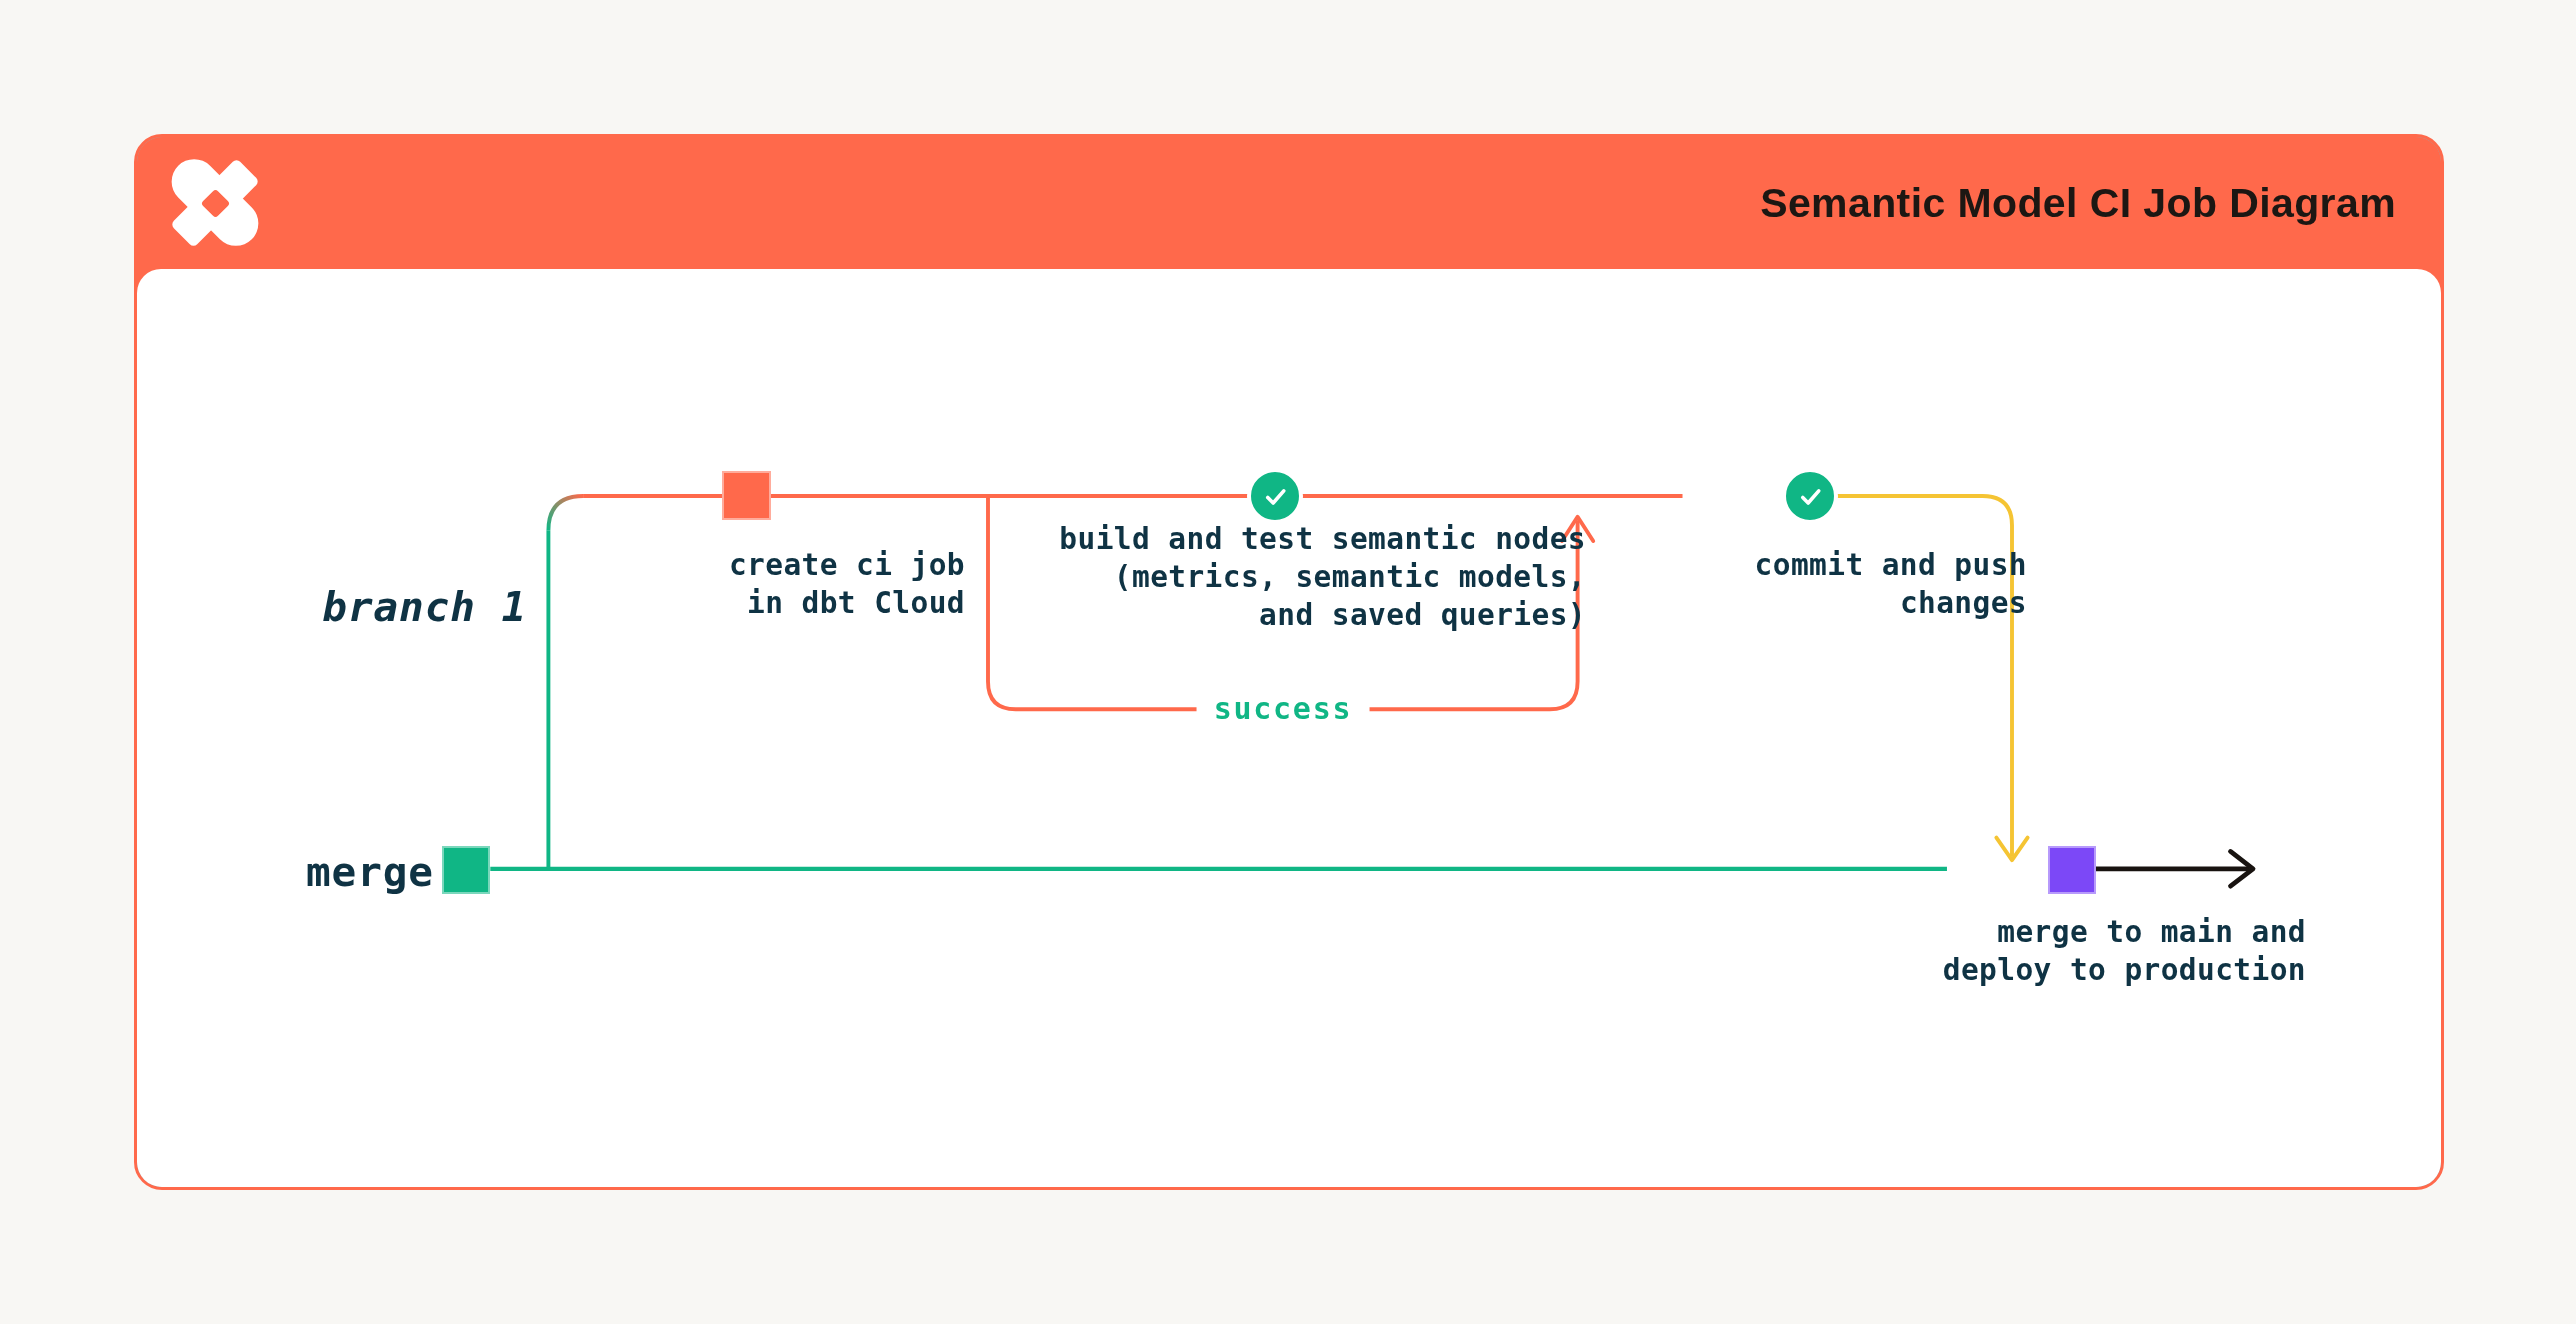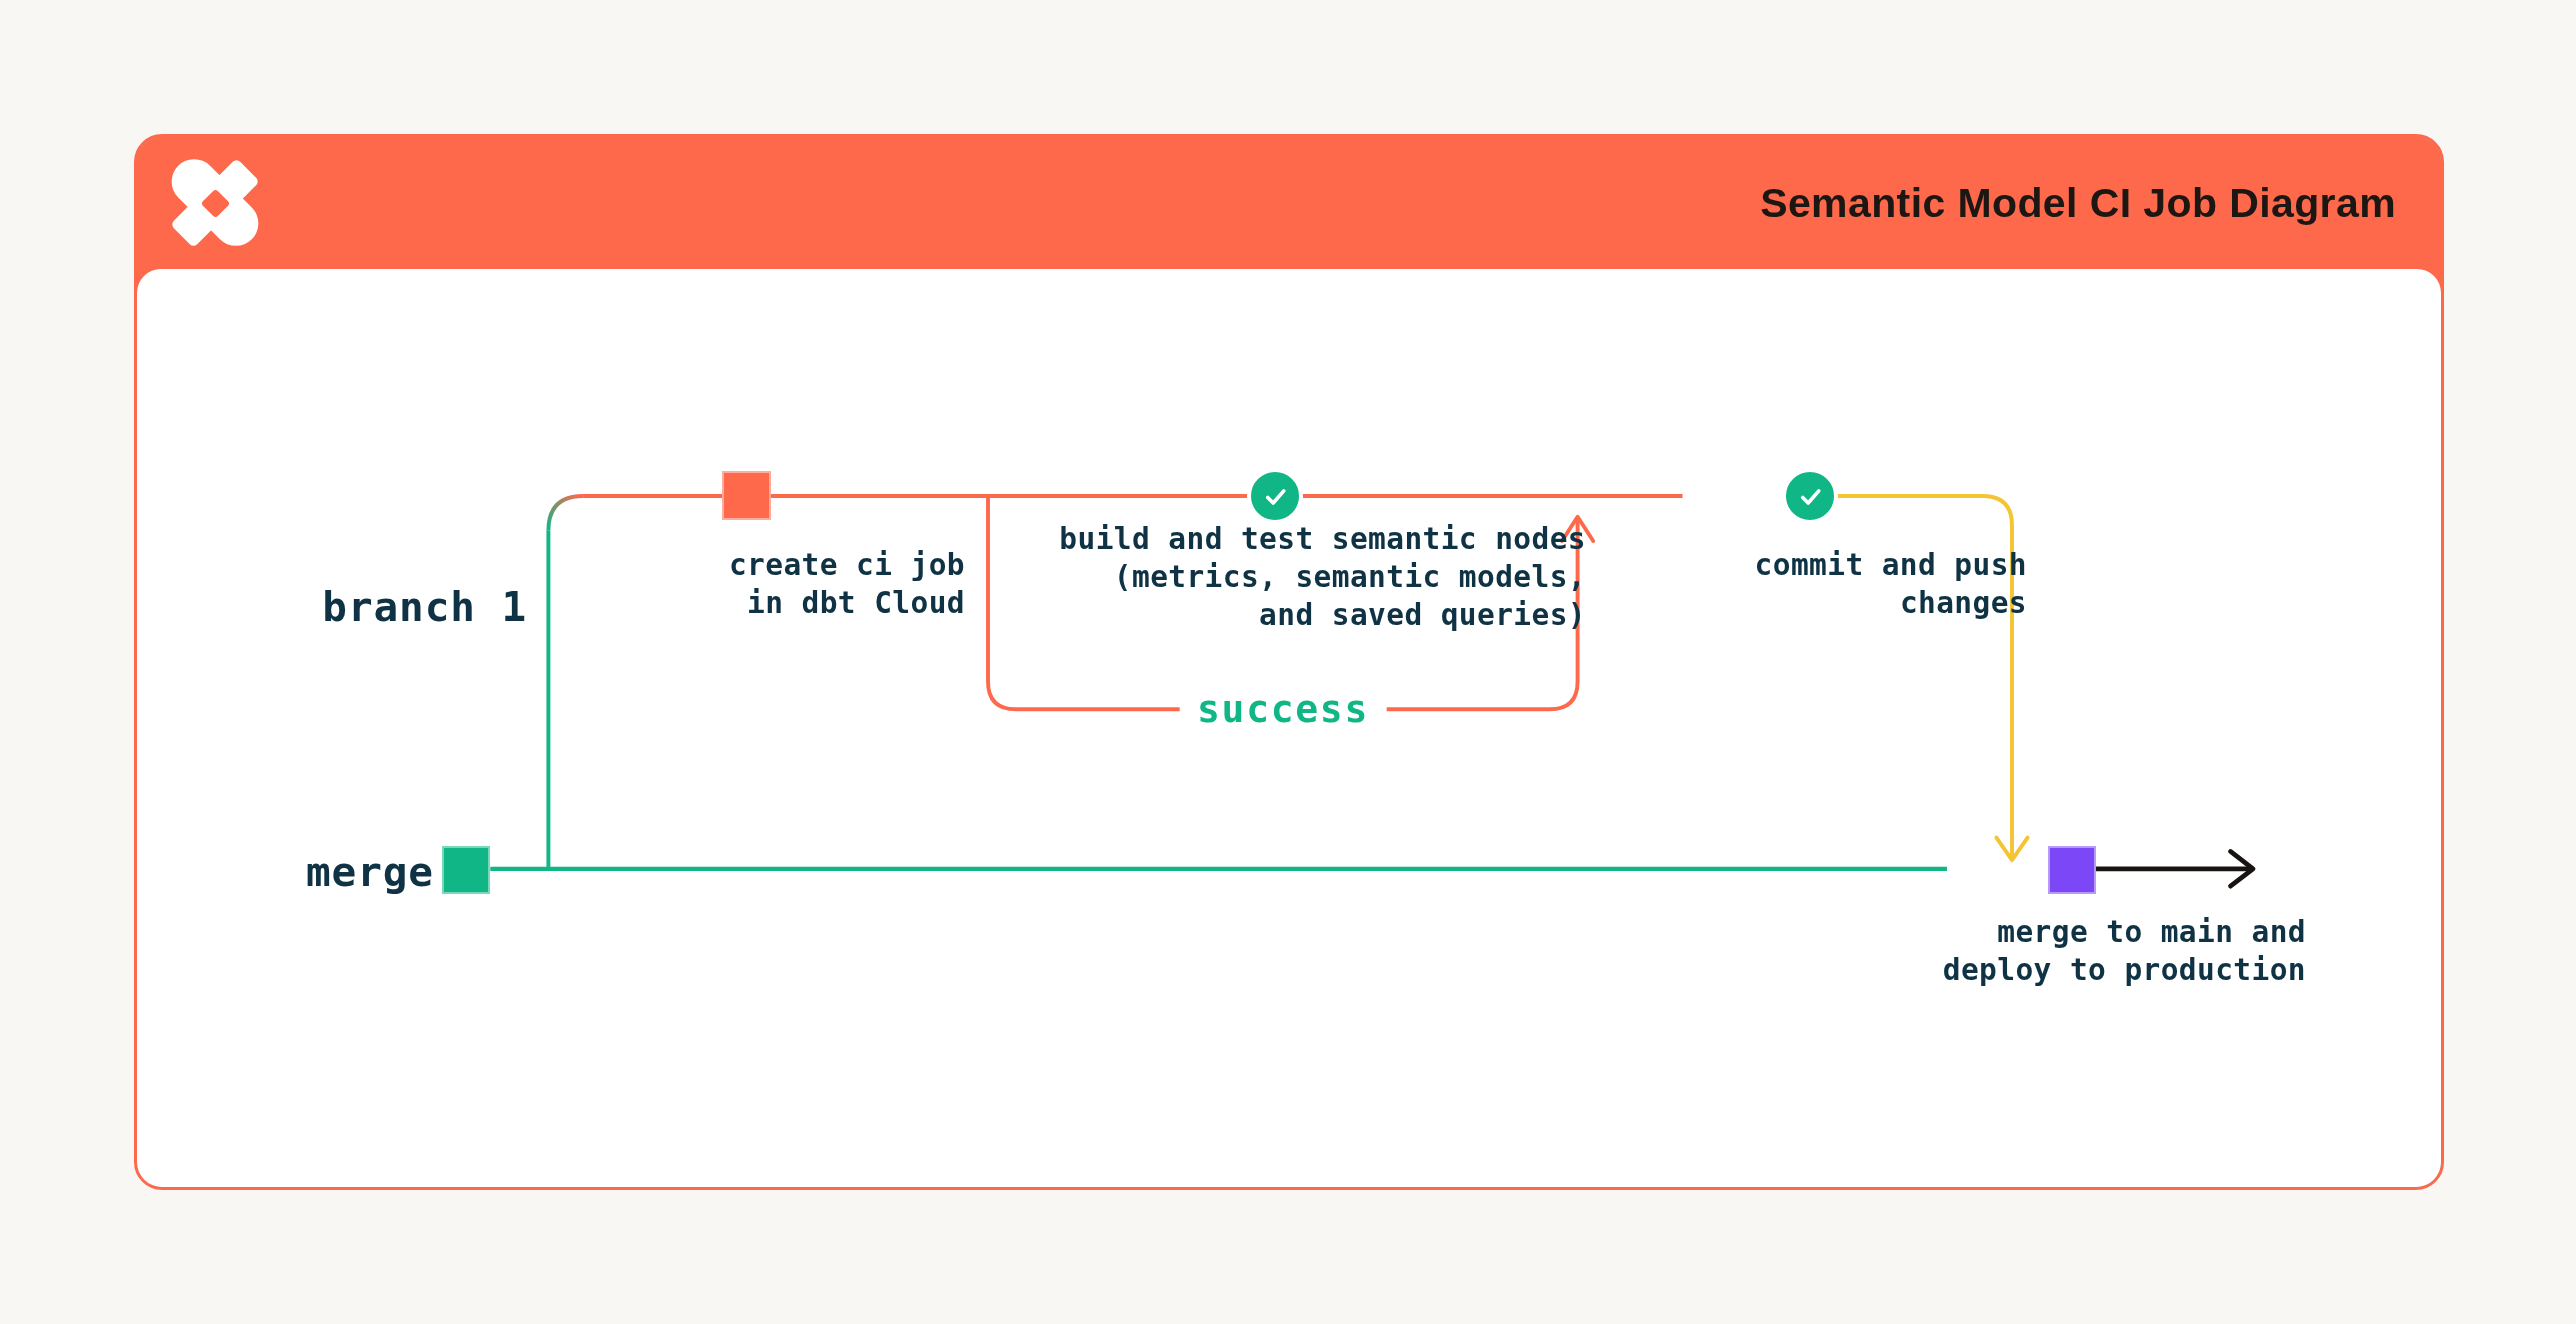--- a/index.html
+++ b/index.html
@@ -65,36 +65,36 @@
     display: flex; align-items: center; justify-content: center;
   }
   .cc1 { left: 1247px; top: 468px; }
   .cc2 { left: 1782px; top: 468px; }
   .check-circle svg { width: 31px; height: 31px; }
 
   .lane-label {
     position: absolute; font-weight: 700; font-size: 41px; color: #0f3344;
     text-align: right; letter-spacing: 0.9px;
   }
-  .lbl-branch { left: 310px; top: 583px; width: 217px; }
+  .lbl-branch { left: 310px; top: 583px; width: 217px; font-style: italic; }
   .lbl-main   { left: 306px; top: 848px; width: 116px; }
 
   .node-label {
     position: absolute; font-weight: 700; font-size: 29.5px; line-height: 38px;
     color: #0f3344; text-align: right; letter-spacing: 0.4px;
   }
   .nl-create { left: 531px;  top: 546px; width: 434px; }
   .nl-build  { left: 979px; top: 520px; width: 607px; }
   .nl-commit { left: 1593px; top: 546px; width: 434px; }
   .nl-merge  { left: 1855px; top: 913px; width: 451px; }
 
   .loop-label {
     position: absolute; left: 1283px; top: 690px; transform: translateX(-50%);
     background: #ffffff; padding: 0 17.3px;
-    font-weight: 700; font-size: 38px; line-height: 38px;
+    font-weight: 700; font-size: 30px; line-height: 38px;
     color: #10b685; letter-spacing: 1.7px;
   }
 </style>
 </head>
 <body>
 
 <div class="page">
 
   <div class="card">
     <div class="card-header">

